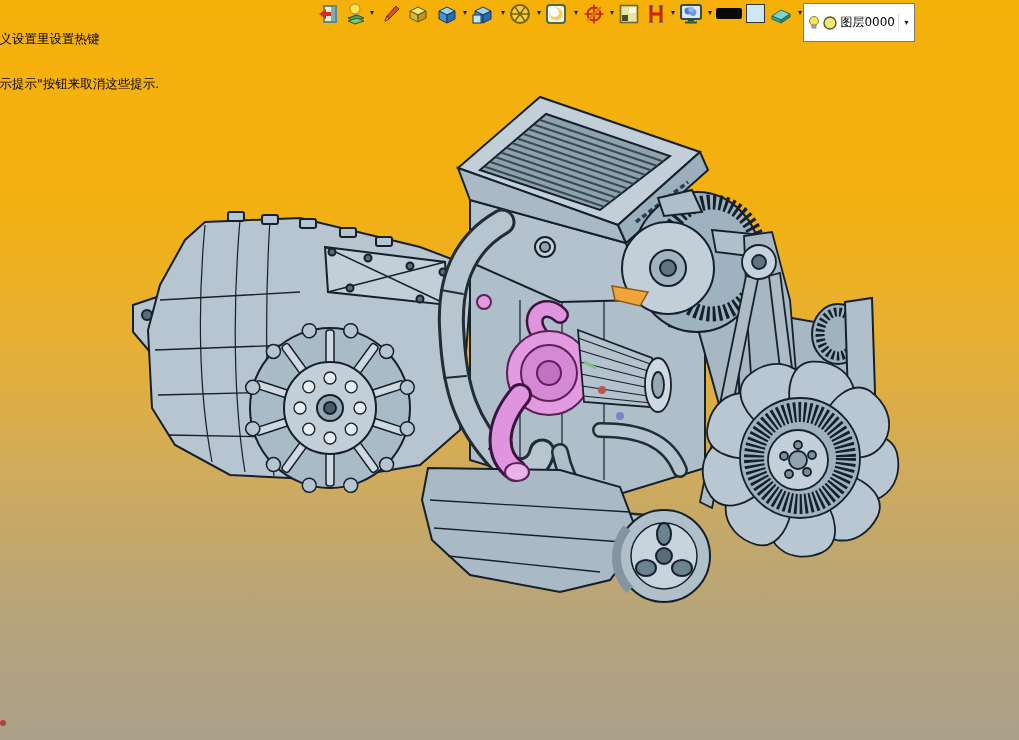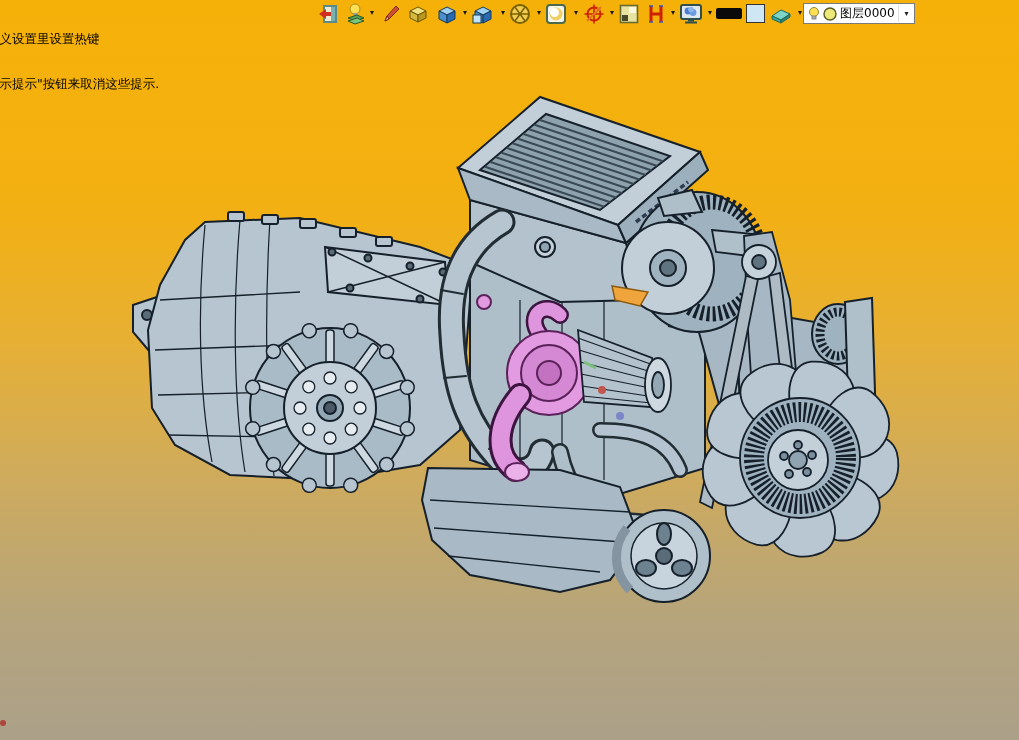--- a/index.html
+++ b/index.html
@@ -5,22 +5,22 @@
   html,body{margin:0;padding:0;}
   body{font-family:"DejaVu Sans",sans-serif;}
   .screen{position:relative;width:1019px;height:740px;overflow:hidden;
     background:linear-gradient(180deg,#f6b108 0%,#f3b012 28%,#e7b034 46%,#cfab5c 64%,#b5a47c 84%,#aba089 100%);}
   .hint{position:absolute;left:-13px;top:1px;color:#000;font-size:12.5px;line-height:15px;white-space:pre;}
   .toolbar{position:absolute;left:0;top:0;width:1019px;height:28px;}
   .ti{position:absolute;top:3px;width:24px;height:22px;display:flex;align-items:center;justify-content:center;}
   .dd{position:absolute;top:8px;width:10px;font-size:8px;color:#1a1a1a;text-align:center;cursor:default;}
   .swatch-black{position:absolute;left:716px;top:8px;width:26px;height:11px;background:#0a0a0a;border-radius:2px;}
   .swatch-blue{position:absolute;left:746px;top:4px;width:19px;height:19px;background:#cfe6f5;border:1.5px solid #333;box-sizing:border-box;}
-  .combo{position:absolute;left:803px;top:3px;width:112px;height:21px;background:#fff;border:1px solid #7a7a7a;
-    box-sizing:border-box;display:flex;align-items:center;gap:3px;padding-left:4px;}
+  .combo{position:absolute;left:803px;top:3px;width:112px;height:39px;background:#fff;border:1px solid #7a7a7a;
+    box-sizing:border-box;display:flex;align-items:center;gap:3px;padding-left:4px;text-align:right;}
   .combo .txt{font-size:12px;color:#000;flex:1;}
   .combo .btn{width:15px;height:17px;background:#fff;display:flex;align-items:center;justify-content:center;
     font-size:8px;color:#222;border-left:1px solid #ddd;}
   .model-svg{position:absolute;left:0;top:0;}
 </style>
 </head>
 <body>
 <div class="screen">
 
 <svg class="model-svg" width="1019" height="740" viewBox="0 0 1019 740">

